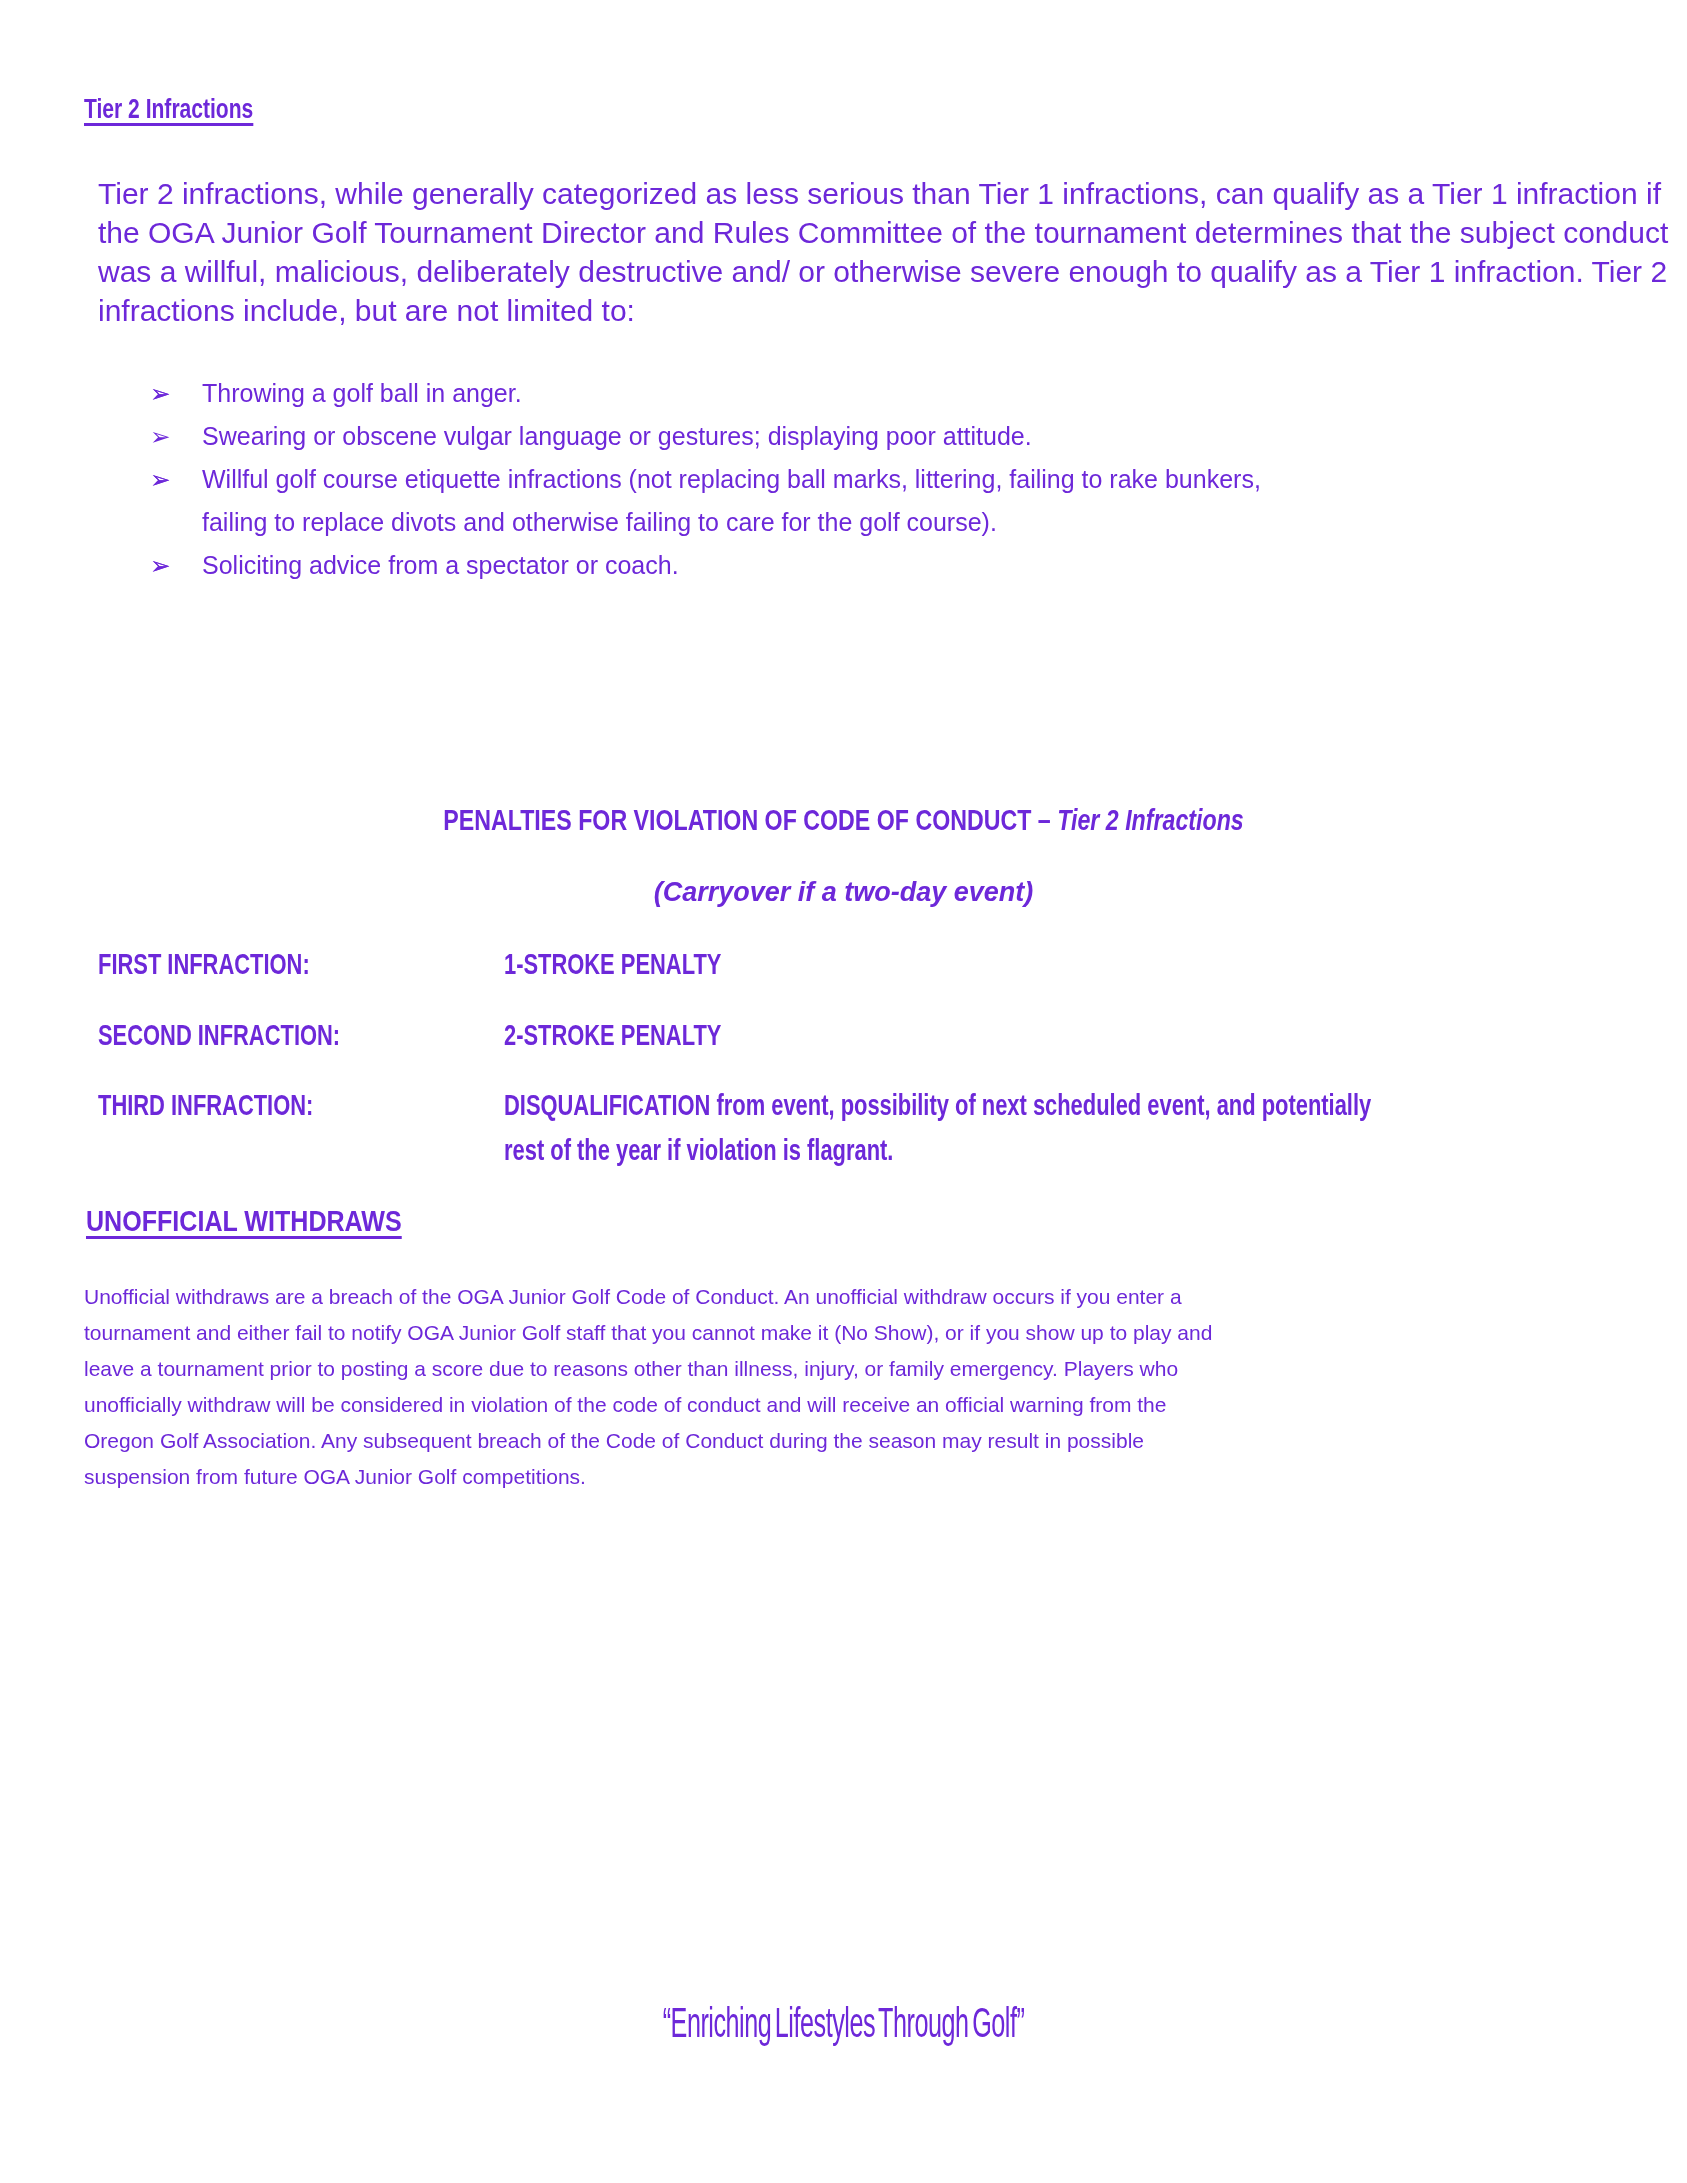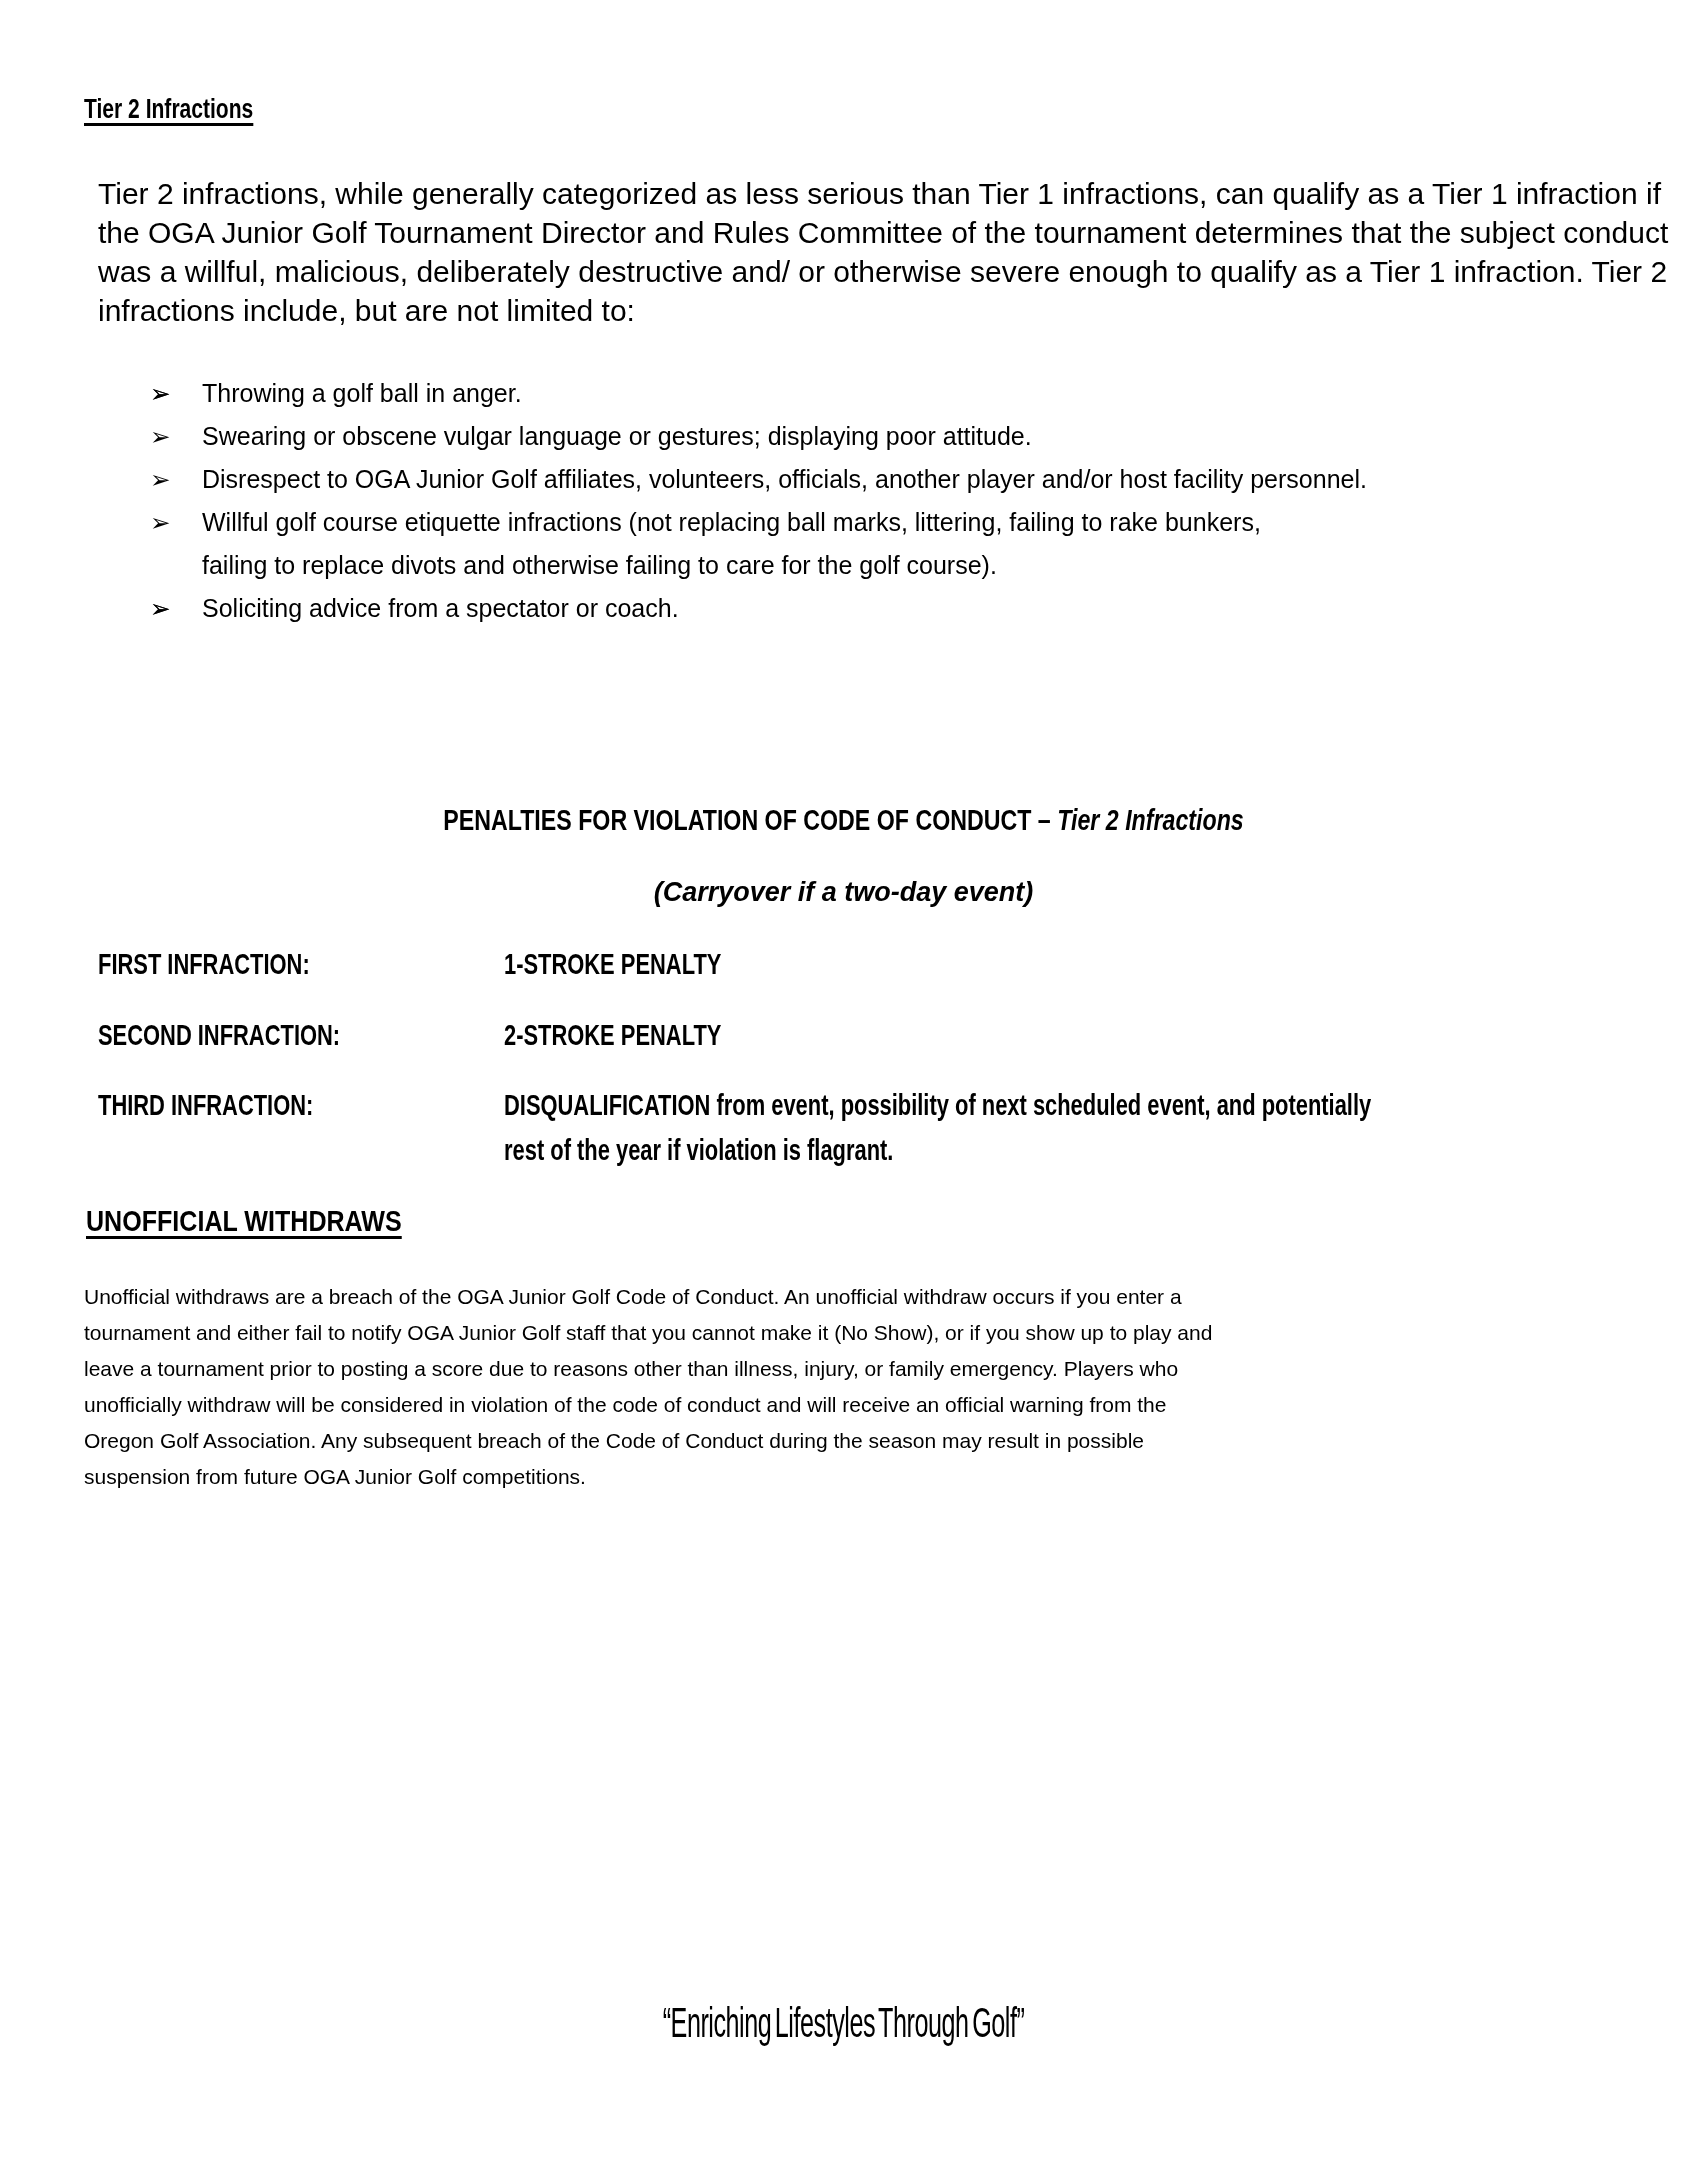--- a/index.html
+++ b/index.html
@@ -5,21 +5,21 @@
   html, body {
     margin: 0;
     padding: 0;
     background: #ffffff;
   }
   .page {
     position: relative;
     width: 1687px;
     height: 2183px;
     background: #ffffff;
-    color: #000000;
+    color: #6d28d9;
     font-family: "Liberation Sans", sans-serif;
     overflow: hidden;
   }
 
   
   .h-tier2 {
     position: absolute;
     left: 84px;
     top: 94px;
     font-size: 27px;
@@ -172,21 +172,20 @@
     <li>
       <span class="bullet">➢</span>
       <span class="li-text">Throwing a golf ball in anger.</span>
     </li>
     <li>
       <span class="bullet">➢</span>
       <span class="li-text">Swearing or obscene vulgar language or gestures; displaying poor attitude.</span>
     </li>
     <li>
       <span class="bullet">➢</span>
-      <span class="li-text">Disrespect to OGA Junior Golf affiliates, volunteers, officials, another player and/or host facility personnel.</span>
     </li>
     <li>
       <span class="bullet">➢</span>
       <span class="li-text">Willful golf course etiquette infractions (not replacing ball marks, littering, failing to rake bunkers,
 failing to replace divots and otherwise failing to care for the golf course).</span>
     </li>
     <li>
       <span class="bullet">➢</span>
     </li>
     <li>

